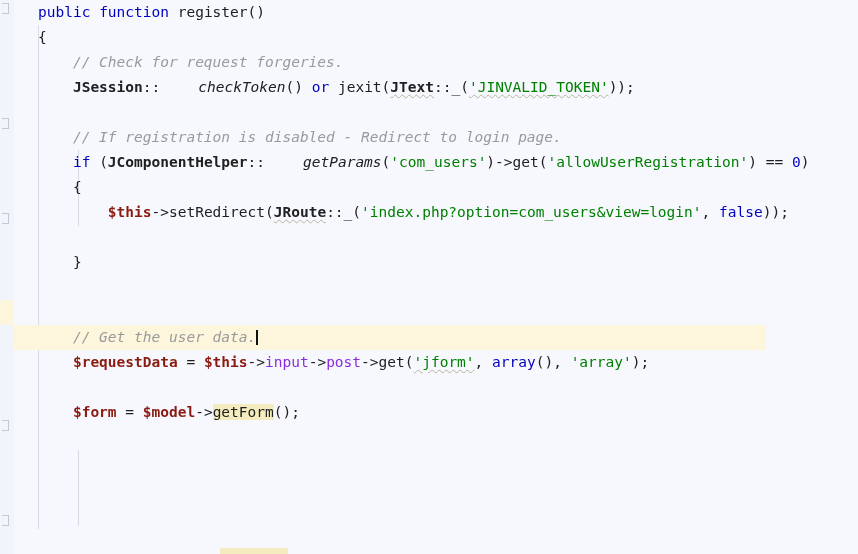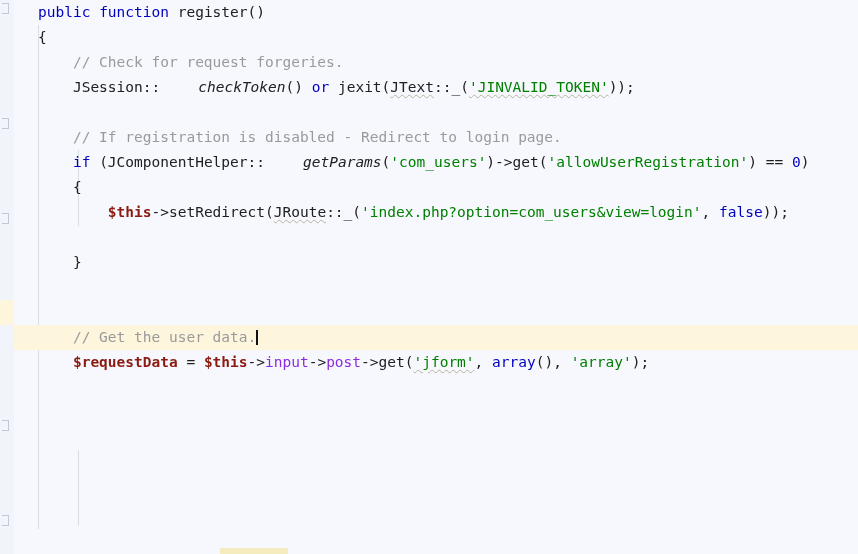--- a/index.html
+++ b/index.html
@@ -57,48 +57,48 @@
     height: 25px;
     line-height: 25px;
     font-size: 14.5px;
     white-space: pre;
     color: #202020;
     padding-left: 24px;
     box-sizing: border-box;
   }
   .code-line.current {
     background: #fdf6dd;
-    width: 844px;
+    width: 752px;
   }
   
   #current-line-gutter {
     position: absolute;
     left: 0;
     width: 14px;
     height: 25px;
     background: #fdf6dd;
   }
 
   
   .indent-guide {
     position: absolute;
     width: 1px;
     background: #d7dce7;
   }
 
   
   .kw       { color: #0000c0; }
   .ident    { color: #202020; }
-  .cls      { color: #202020; }
+  .cls      { color: #202020; font-weight: bold; }
   .meth     { color: #202020; font-style: italic; margin-left: 38px; }
   .var      { color: #8b1a10; font-weight: bold; }            
   .prop     { color: #8a2be2; }            
   .str      { color: #008000; }
   .num      { color: #0000c0; }
-  .com      { color: #9a9a9a; }
+  .com      { color: #9a9a9a; font-style: italic; }
   .punct    { color: #202020; }
   .op       { color: #202020; }
 
   .occurrence { background: #f4ecbf; }
 
   
   .squiggle {
     text-decoration: underline;
     text-decoration-style: wavy;
     text-decoration-color: #b9b4a0;
@@ -175,20 +175,21 @@
 
     <div class="code-line"> </div>
 
     <div class="code-line current">    <span class="com">// Get the user data.</span><span class="caret"></span></div>
 
     <div class="code-line">    <span class="var">$requestData</span> <span class="op">=</span> <span class="var">$this</span><span class="op">-&gt;</span><span class="prop">input</span><span class="op">-&gt;</span><span class="prop">post</span><span class="op">-&gt;</span><span class="ident">get</span><span class="punct">(</span><span class="str squiggle">'jform'</span><span class="punct">,</span> <span class="kw">array</span><span class="punct">(</span><span class="punct">)</span><span class="punct">,</span> <span class="str">'array'</span><span class="punct">)</span><span class="punct">;</span></div>
 
     <div class="code-line"> </div>
 
 
+    <div class="code-line">    <span class="var">$form</span> <span class="op">=</span> <span class="var">$model</span><span class="op">-&gt;</span><span class="ident occurrence">getForm</span><span class="punct">(</span><span class="punct">)</span><span class="punct">;</span></div>
 
     <div class="code-line"> </div>
 
     <div class="code-line">     </div>
 
   </div>
 
   <div id="bottom-partial"></div>
 
 </div>

